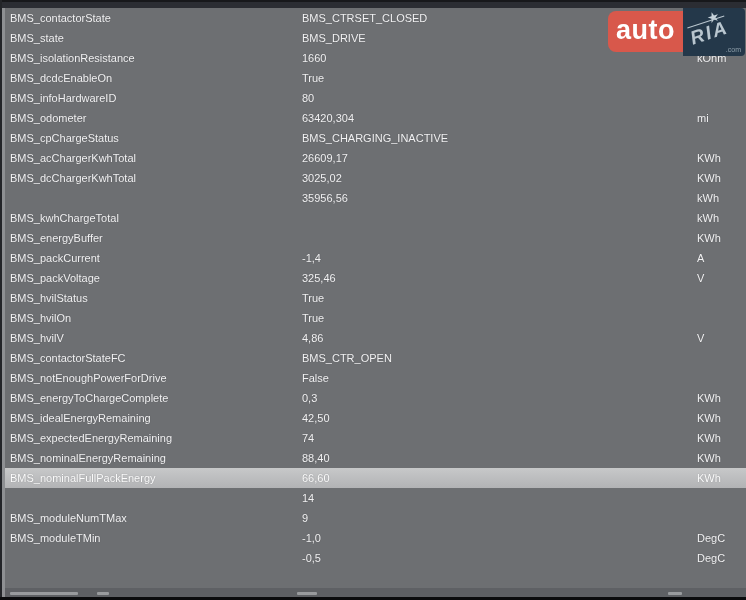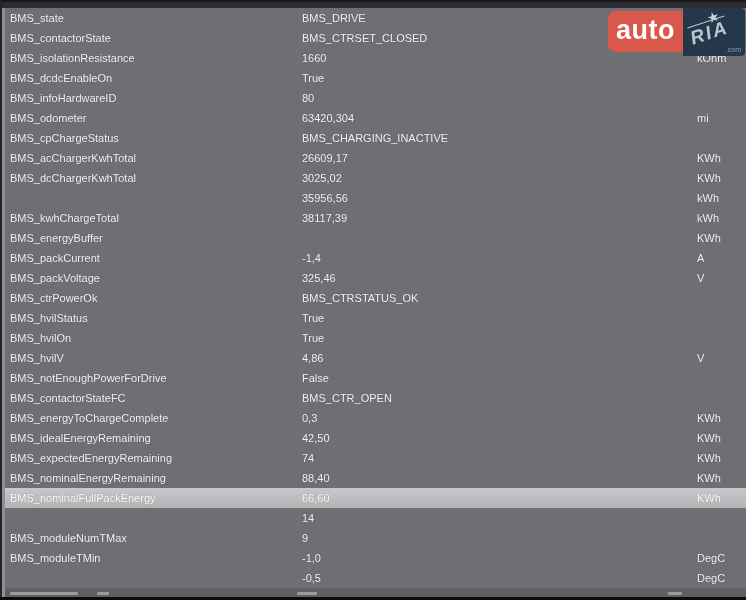--- a/index.html
+++ b/index.html
@@ -134,27 +134,27 @@
 <body>
 
 <div class="screen">
 
   <div class="top-bar"></div>
   <div class="left-edge-dark"></div>
   <div class="left-edge-line"></div>
 
   <div class="table-body">
       <div class="row">
+    <span class="cell-label">BMS_contactorState</span>
+    <span class="cell-value">BMS_CTRSET_CLOSED</span>
+    <span class="cell-unit"></span>
+  </div>
+      <div class="row">
     <span class="cell-label">BMS_state</span>
     <span class="cell-value">BMS_DRIVE</span>
-    <span class="cell-unit"></span>
-  </div>
-      <div class="row">
-    <span class="cell-label">BMS_contactorState</span>
-    <span class="cell-value">BMS_CTRSET_CLOSED</span>
     <span class="cell-unit"></span>
   </div>
       <div class="row">
     <span class="cell-label">BMS_isolationResistance</span>
     <span class="cell-value">1660</span>
     <span class="cell-unit">kOhm</span>
   </div>
       <div class="row">
     <span class="cell-label">BMS_dcdcEnableOn</span>
     <span class="cell-value">True</span>
@@ -184,65 +184,59 @@
     <span class="cell-label">BMS_dcChargerKwhTotal</span>
     <span class="cell-value">3025,02</span>
     <span class="cell-unit">KWh</span>
   </div>
       <div class="row">
     <span class="cell-value">35956,56</span>
     <span class="cell-unit">kWh</span>
   </div>
       <div class="row">
     <span class="cell-label">BMS_kwhChargeTotal</span>
-    <span class="cell-value">38117,39</span>
     <span class="cell-unit">kWh</span>
   </div>
       <div class="row">
     <span class="cell-label">BMS_energyBuffer</span>
     <span class="cell-unit">KWh</span>
   </div>
       <div class="row">
     <span class="cell-label">BMS_packCurrent</span>
     <span class="cell-value">-1,4</span>
     <span class="cell-unit">A</span>
   </div>
       <div class="row">
     <span class="cell-label">BMS_packVoltage</span>
     <span class="cell-value">325,46</span>
     <span class="cell-unit">V</span>
   </div>
       <div class="row">
-    <span class="cell-label">BMS_ctrPowerOk</span>
-    <span class="cell-value">BMS_CTRSTATUS_OK</span>
-    <span class="cell-unit"></span>
-  </div>
-      <div class="row">
     <span class="cell-label">BMS_hvilStatus</span>
     <span class="cell-value">True</span>
     <span class="cell-unit"></span>
   </div>
       <div class="row">
     <span class="cell-label">BMS_hvilOn</span>
     <span class="cell-value">True</span>
     <span class="cell-unit"></span>
   </div>
       <div class="row">
     <span class="cell-label">BMS_hvilV</span>
     <span class="cell-value">4,86</span>
     <span class="cell-unit">V</span>
   </div>
       <div class="row">
+    <span class="cell-label">BMS_contactorStateFC</span>
+    <span class="cell-value">BMS_CTR_OPEN</span>
+    <span class="cell-unit"></span>
+  </div>
+      <div class="row">
     <span class="cell-label">BMS_notEnoughPowerForDrive</span>
     <span class="cell-value">False</span>
-    <span class="cell-unit"></span>
-  </div>
-      <div class="row">
-    <span class="cell-label">BMS_contactorStateFC</span>
-    <span class="cell-value">BMS_CTR_OPEN</span>
     <span class="cell-unit"></span>
   </div>
       <div class="row">
     <span class="cell-label">BMS_energyToChargeComplete</span>
     <span class="cell-value">0,3</span>
     <span class="cell-unit">KWh</span>
   </div>
       <div class="row">
     <span class="cell-label">BMS_idealEnergyRemaining</span>
     <span class="cell-value">42,50</span>

